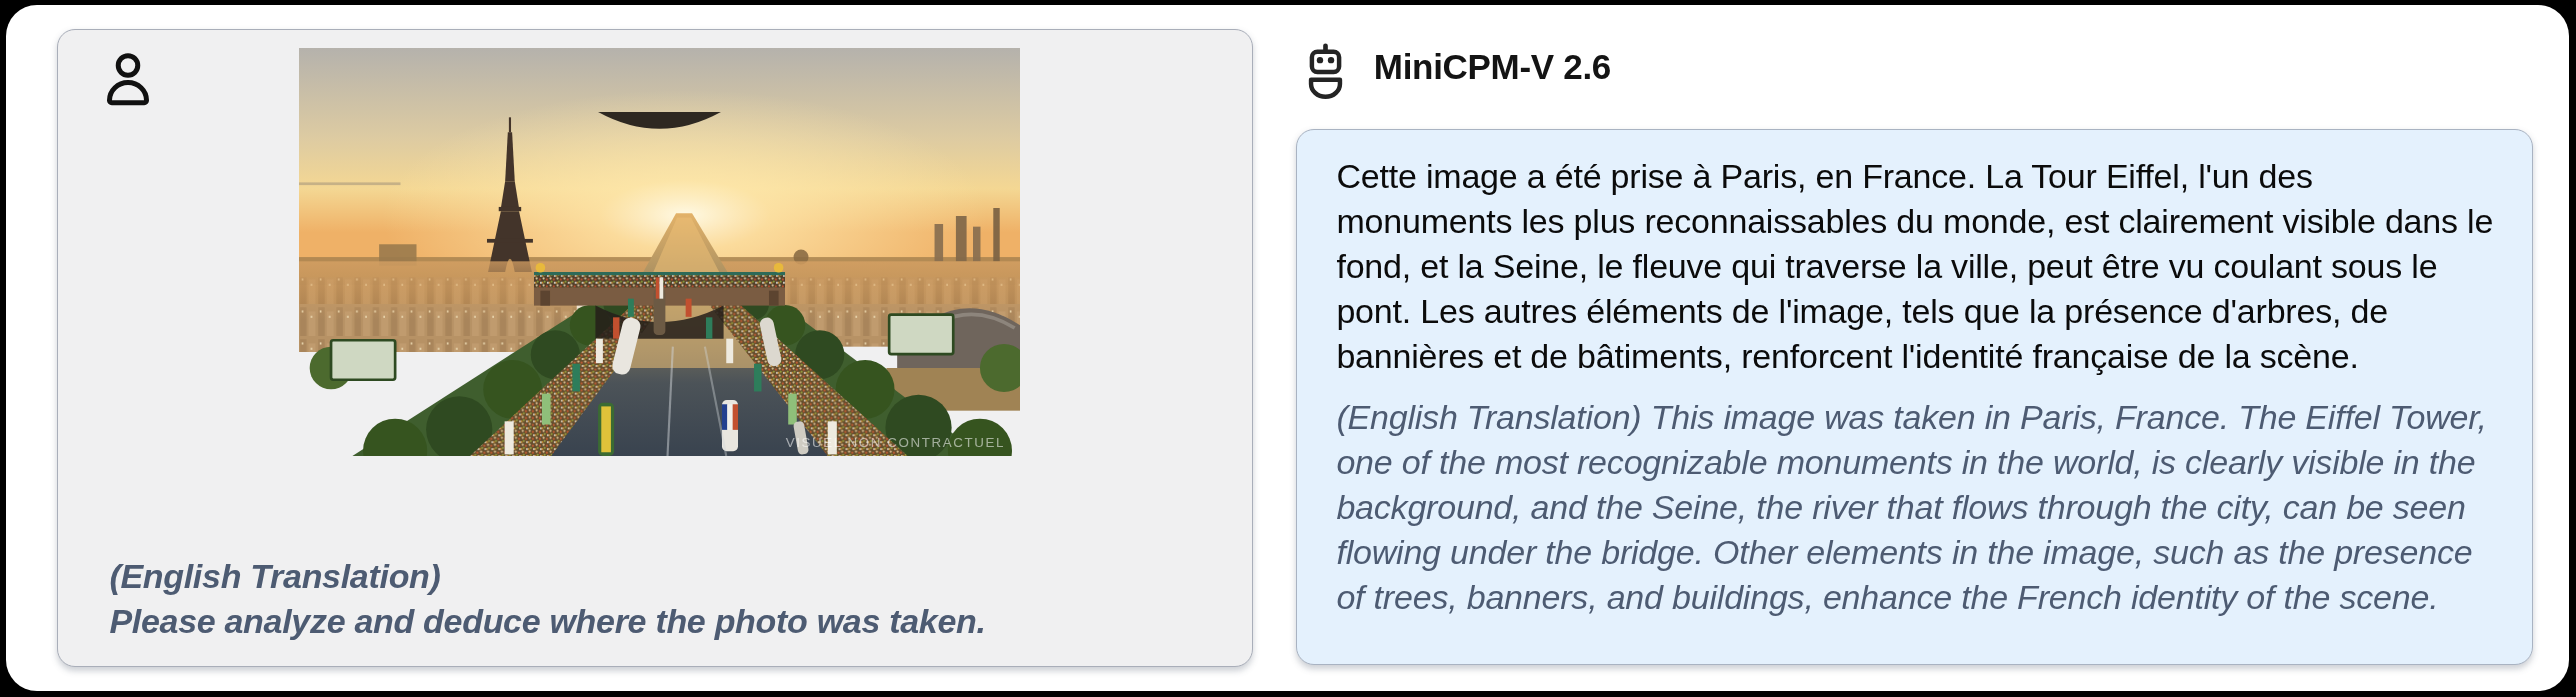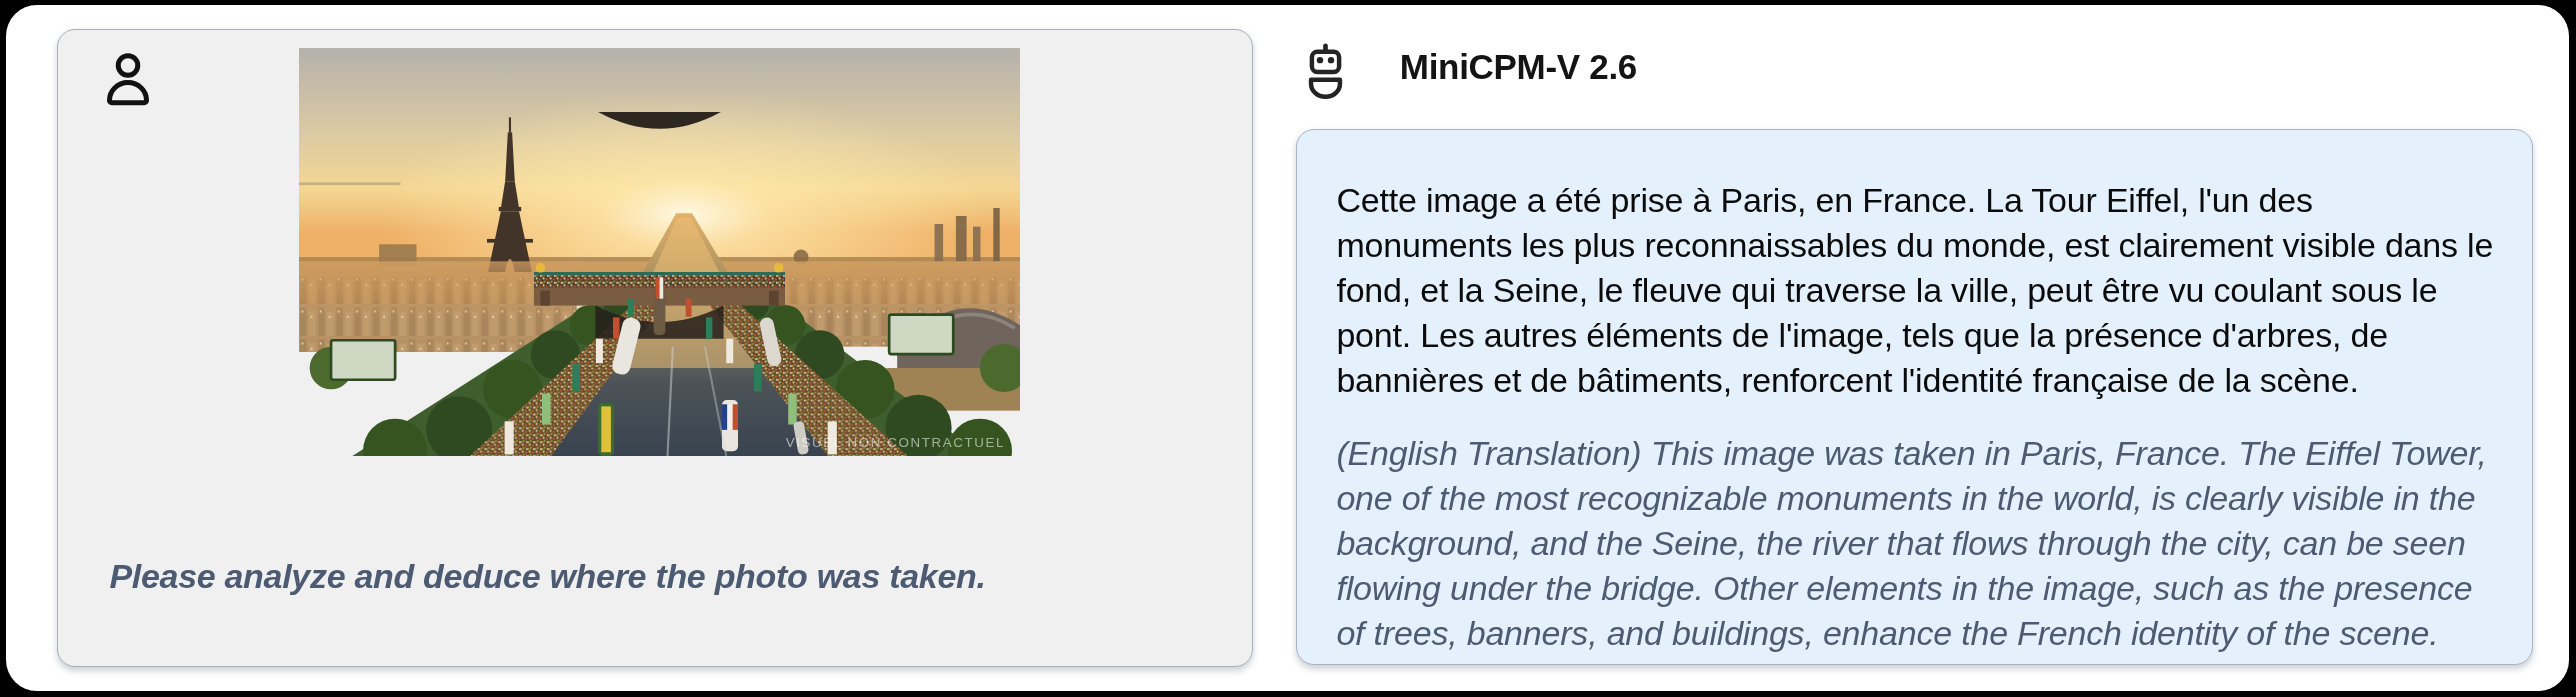--- a/index.html
+++ b/index.html
@@ -45,47 +45,47 @@
   .prompt-en-block{
     position:absolute;left:51px;top:524px;
     width:1094px;
     font-size:34px;font-weight:bold;font-style:italic;
     color:#4d5b72;line-height:45px;
     letter-spacing:-0.3px;
   }
   
   .model-header{
     position:absolute;left:1294px;top:36px;
-    display:flex;align-items:center;gap:26px;
+    display:flex;align-items:center;
   }
   .robot-icon{width:51px;height:60px;margin-right:22.4px;}
   .model-name{
     font-size:35px;font-weight:bold;color:#141414;
     letter-spacing:-0.3px;
     white-space:nowrap;
     transform:translateY(-4.3px);
   }
   .response-bubble{
     position:absolute;left:1290px;top:124px;
     width:1237px;height:536px;
     background:#e4f1fd;
     border:1.6px solid #a9b3c2;
     border-radius:18px;
     box-shadow:0 3.7px 6.4px rgba(90,100,115,.30);
     box-sizing:border-box;
-    padding:48px 39px 0 39px;
+    padding:24px 39px 0 39px;
   }
   .response-fr{
     font-size:34px;color:#0b0b0b;
     line-height:45px;margin:0;
     letter-spacing:-0.2px;
   }
   .response-en{
     font-size:34px;color:#4d5b72;font-style:italic;
-    line-height:45px;margin:28px 0 0 0;
+    line-height:45px;margin:16px 0 0 0;
     letter-spacing:-0.2px;
   }
   svg{display:block;}
 </style>
 </head>
 <body>
 
 <div class="canvas">
 
   <div class="user-panel">
@@ -245,20 +245,21 @@
           <path d="M700 560 L690 765" stroke="#cfd4d8" stroke-width="4" opacity="0.5" fill="none"></path>
           <path d="M760 560 L800 765" stroke="#cfd4d8" stroke-width="4" opacity="0.4" fill="none"></path>
         </g>
 
         <text x="1322" y="748" text-anchor="end" font-size="25" letter-spacing="3" fill="#ffffff" opacity="0.55" font-family="Liberation Sans, sans-serif">VISUEL NON CONTRACTUEL</text>
       </svg>
     </div>
 
 
     <div class="prompt-en-block">
+      <div>(English Translation)</div>
       <div>Please analyze and deduce where the photo was taken.</div>
     </div>
   </div>
 
   <div class="model-header">
     <div class="robot-icon">
       <svg viewBox="0 0 24 27" width="51" height="60">
         <line x1="12" y1="1.6" x2="12" y2="4.4" stroke="#242424" stroke-width="2.2" stroke-linecap="round"></line>
         <rect x="5.6" y="4.4" width="12.8" height="9.6" rx="2.6" fill="none" stroke="#242424" stroke-width="2.1"></rect>
         <circle cx="9.4" cy="8.4" r="1.5" fill="#242424"></circle>

